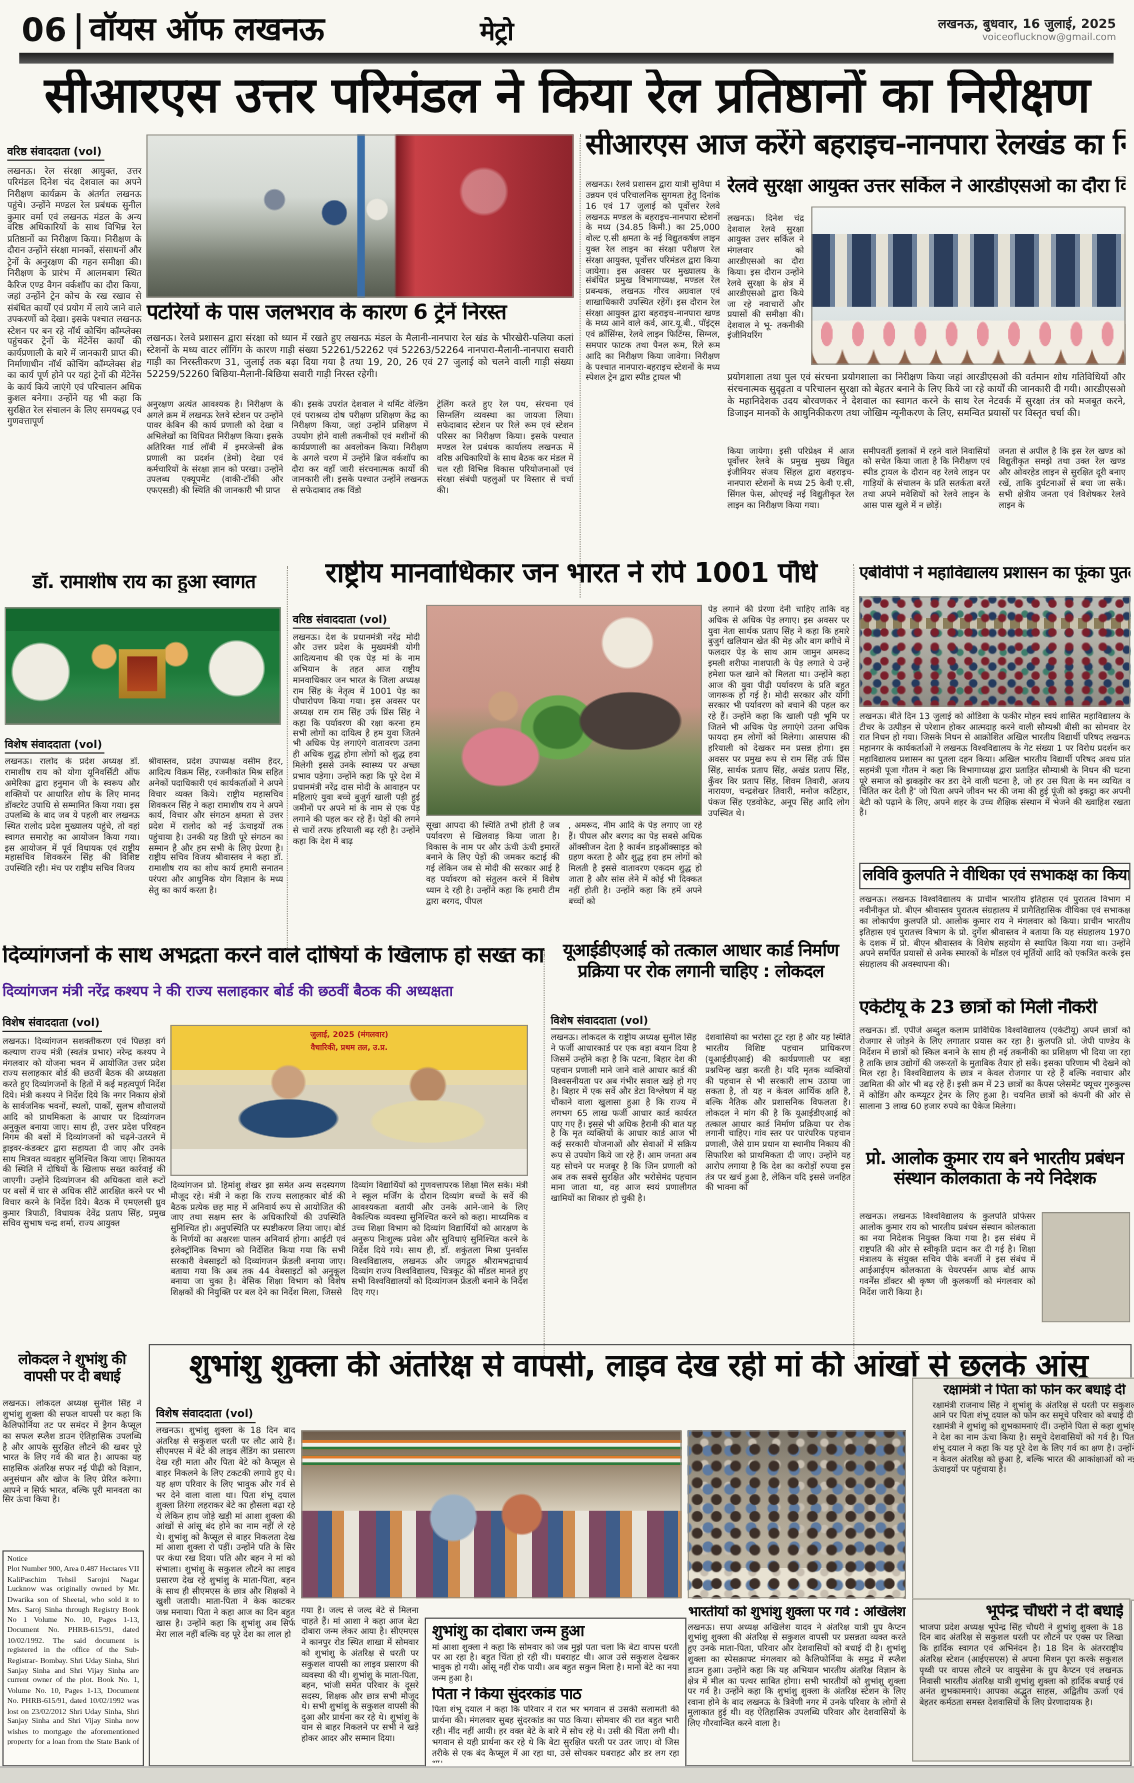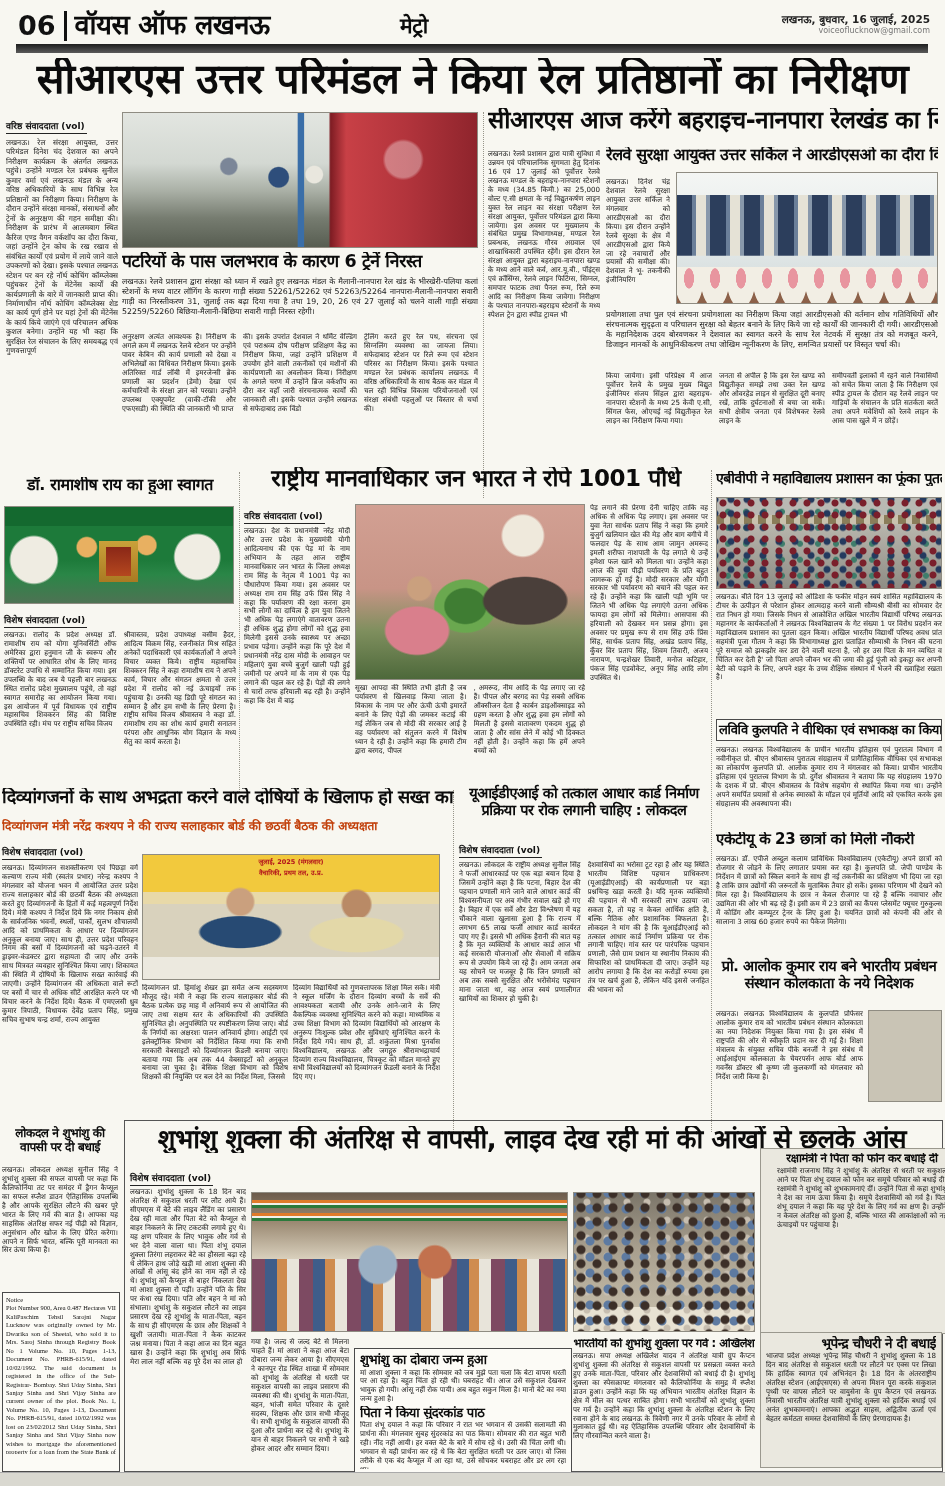--- a/index.html
+++ b/index.html
@@ -16,21 +16,21 @@
   .cols{display:flex;gap:7px;}
   .cols>div{flex:1;}
   .photo{overflow:hidden;box-shadow:0 0 0 1px #8f8c82 inset;background:#c9c4b5;}
   .box{border:1px solid #4a4a4a;background:#fcfbf6;}
   .graybox{border:1px solid #9a988e;background:#eae8df;}
   .dot{border-left:1px dotted #98958a;width:0;}
   .ph-banner{position:absolute;left:0;right:0;color:#b3131b;font-weight:bold;text-align:center;
              font-size:6.5px;line-height:1.3;overflow:hidden;white-space:nowrap;}
   .notice{font-family:"Liberation Serif","DejaVu Serif",serif;font-size:6.4px;line-height:1.32;
           text-align:justify;color:#111;}
-  .subhl{font-weight:bold;color:#c2410c;}
+  .subhl{font-weight:bold;color:#4c1d95;}
 </style>
 </head>
 <body>
 
 <div id="page">
 
   <div class="abs" style="left:18px;top:10px;display:flex;align-items:center;gap:8px;">
     <span style="font-size:27px;font-weight:bold;color:#111;">06</span>
     <span style="width:3px;height:30px;background:#111;"></span>
     <span class="hl" style="font-size:27px;">वॉयस ऑफ लखनऊ</span>
@@ -76,22 +76,22 @@
   <div class="abs photo" style="left:676px;top:172px;width:262px;height:132px;background:
       radial-gradient(ellipse at 50% 30%, #e8959f 0 26%, #f2eee4 28% 76%, rgba(0,0,0,0) 80%) 0 101%/26px 38px repeat-x,
       linear-gradient(180deg, rgba(0,0,0,0) 74%, rgba(133,84,58,0.9) 74%) 0 0/100% 100% no-repeat,
       repeating-linear-gradient(90deg,#2c3e5c 0 16px,#6b7f99 16px 20px,#e5e2d6 20px 30px,#8898ab 30px 34px) 0 32%/100% 46% no-repeat,
       linear-gradient(180deg,#f4f6f4 0%,#e7ecec 45%,#cfd8d8 100%) 0 0/100% 100% no-repeat;"></div>
 
   <div class="abs bt" style="left:606px;top:310px;width:332px;height:58px;font-size:7.8px;">प्रयोगशाला तथा पुल एवं संरचना प्रयोगशाला का निरीक्षण किया जहां आरडीएसओ की वर्तमान शोध गतिविधियों और संरचनात्मक सुदृढ़ता व परिचालन सुरक्षा को बेहतर बनाने के लिए किये जा रहे कार्यों की जानकारी दी गयी। आरडीएसओ के महानिदेशक उदय बोरवणकर ने देशवाल का स्वागत करने के साथ रेल नेटवर्क में सुरक्षा तंत्र को मजबूत करने, डिजाइन मानकों के आधुनिकीकरण तथा जोखिम न्यूनीकरण के लिए, समन्वित प्रयासों पर विस्तृत चर्चा की।</div>
 
   <div class="abs cols" style="left:606px;top:372px;width:332px;height:124px;">
     <div class="bt2">किया जायेगा। इसी परिप्रेक्ष्व में आज पूर्वोत्तर रेलवे के प्रमुख मुख्य विद्युत इंजीनियर संजय सिंहल द्वारा बहराइच-नानपारा स्टेशनों के मध्य 25 केवी ए.सी, सिंगल फेस, ओएचई नई विद्युतीकृत रेल लाइन का निरीक्षण किया गया।</div>
+    <div class="bt2">समीपवर्ती इलाकों में रहने वाले निवासियों को सचेत किया जाता है कि निरीक्षण एवं स्पीड ट्रायल के दौरान वह रेलवे लाइन पर गाड़ियों के संचालन के प्रति सतर्कता बरतें तथा अपने मवेशियों को रेलवे लाइन के आस पास खुले में न छोड़ें।</div>
     <div class="bt2">जनता से अपील है कि इस रेल खण्ड को विद्युतीकृत समझे तथा उक्त रेल खण्ड और ओवरहेड लाइन से सुरक्षित दूरी बनाए रखें, ताकि दुर्घटनाओं से बचा जा सकें। सभी क्षेत्रीय जनता एवं विशेषकर रेलवे लाइन के</div>
-    <div class="bt2">समीपवर्ती इलाकों में रहने वाले निवासियों को सचेत किया जाता है कि निरीक्षण एवं स्पीड ट्रायल के दौरान वह रेलवे लाइन पर गाड़ियों के संचालन के प्रति सतर्कता बरतें तथा अपने मवेशियों को रेलवे लाइन के आस पास खुले में न छोड़ें।</div>
   </div>
 
   <div class="abs hl center nowrap" style="left:4px;top:477px;width:232px;font-size:16px;">डॉ. रामाशीष राय का हुआ स्वागत</div>
   <div class="abs photo" style="left:4px;top:506px;width:230px;height:98px;background:
       linear-gradient(#8a2717,#b5481f) 50% 60%/11% 30% no-repeat,
       linear-gradient(#caa13a,#a97a22) 50% 62%/17% 42% no-repeat,
       radial-gradient(circle at 13% 55%, #efece2 0 11%, rgba(0,0,0,0) 12%) 0 0/100% 100%,
       radial-gradient(circle at 84% 52%, #f0ede3 0 11%, rgba(0,0,0,0) 12%) 0 0/100% 100%,
       radial-gradient(circle at 36% 42%, #e8b061 0 6%, rgba(0,0,0,0) 7%) 0 0/100% 100%,
       radial-gradient(circle at 62% 40%, #e8b061 0 6%, rgba(0,0,0,0) 7%) 0 0/100% 100%,

